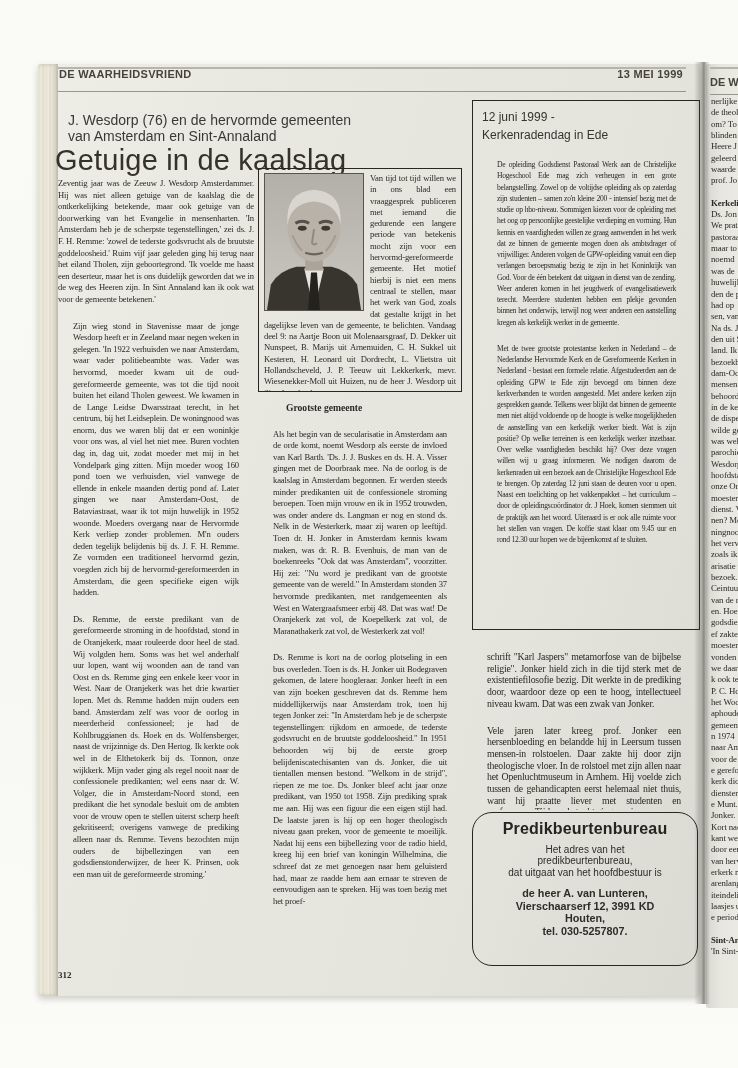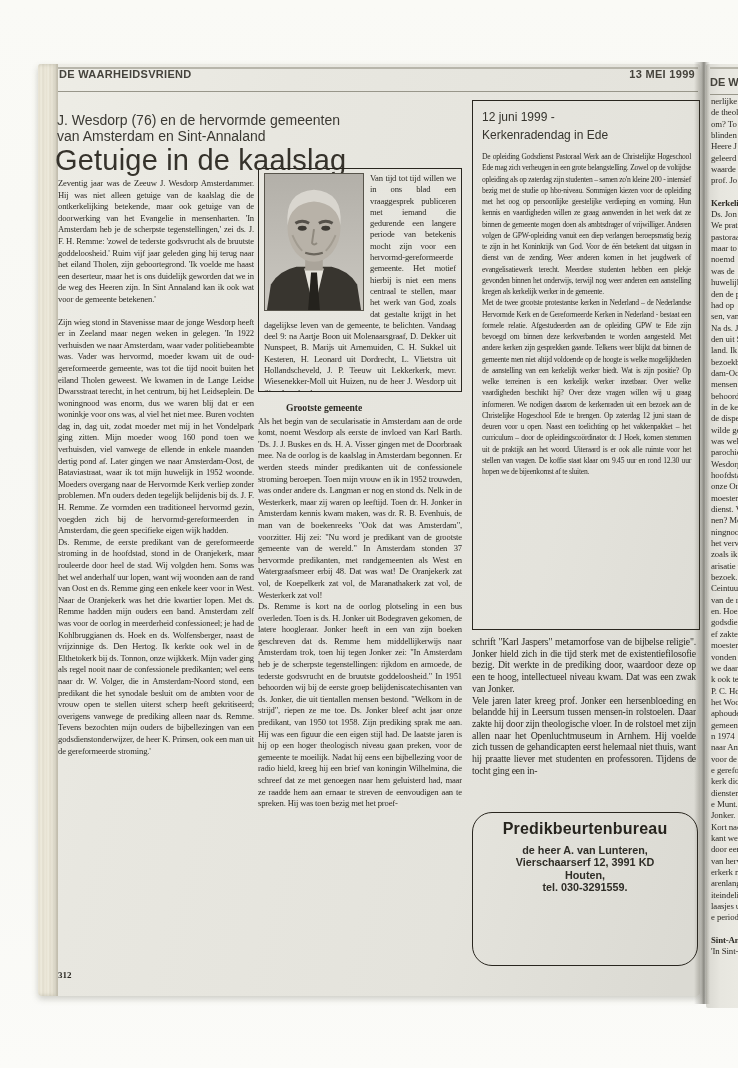--- a/index.html
+++ b/index.html
@@ -15,44 +15,44 @@
     border-radius:3px 2px 3px 4px;
     box-shadow:0 3px 6px rgba(90,88,75,.28);
   }
   .spine{
     position:absolute;left:0;top:0;width:20px;height:100%;
     border-radius:3px 0 0 4px;
     background:repeating-linear-gradient(90deg,#ece8da 0px,#e6e1d1 2px,#f0ede0 3px,#e1dccc 5px,#ebe7d9 7px);
     box-shadow:inset -3px 0 4px rgba(95,90,72,.28);
   }
   .header-row{
-    position:absolute;left:20px;right:2px;top:3px;height:25px;
+    position:absolute;left:20px;right:14px;top:3px;height:25px;
     border-top:2px solid #b7b5aa;border-bottom:1.5px solid #98968a;
     display:flex;justify-content:space-between;align-items:center;
     font-family:"Liberation Sans",sans-serif;font-weight:bold;font-size:11px;
     color:#45433c;letter-spacing:.3px;padding:0 3px 12px 1px;box-sizing:border-box;
   }
   .kicker{
-    position:absolute;left:19px;top:49px;width:400px;
+    position:absolute;left:30px;top:49px;width:400px;
     font-family:"Liberation Sans",sans-serif;font-size:14px;line-height:15.5px;
     color:#3b3933;white-space:pre-line;
   }
   .headline{
     position:absolute;left:17px;top:80px;width:420px;
     font-family:"Liberation Sans",sans-serif;font-size:29px;color:#35322b;letter-spacing:.2px;
   }
   .body-col{
     position:absolute;font-size:8.6px;line-height:11.6px;letter-spacing:-.15px;
     text-align:justify;color:#2c2a24;
   }
   .col1{left:20px;top:114px;width:196px;height:806px;overflow:hidden;}
   .col2{left:220px;top:338px;width:204px;height:610px;overflow:hidden;}
   .col2 .subhead{font-weight:bold;font-size:9.6px;letter-spacing:0;text-align:left;margin:0 0 2px 0;padding-left:28px;}
   .p-gap{margin:0 0 11px 0;}
-  .p-tight{margin:0;}
+  .p-tight{margin:15px;}
   
   .introbox{
     position:absolute;left:220px;top:104px;width:204px;height:224px;
     border:1.4px solid #29261f;box-sizing:border-box;padding:4px 5px;
     font-size:8.6px;line-height:11.3px;letter-spacing:-.15px;text-align:justify;overflow:hidden;
   }
   .photo{
     float:left;width:100px;height:138px;margin:0 6px 2px 0;
     border:1px solid #57544b;background:#c7c4bd;box-sizing:border-box;
   }
@@ -180,23 +180,25 @@
     </div>
   </div>
 
   <div class="col3cont">
     <p class="p-tight">schrift "Karl Jaspers" metamorfose van de bijbelse religie". Jonker hield zich in die tijd sterk met de existentiefilosofie bezig. Dit werkte in de prediking door, waardoor deze op een te hoog, intellectueel niveau kwam. Dat was een zwak van Jonker.</p>
     <p class="p-tight">Vele jaren later kreeg prof. Jonker een hersenbloeding en belandde hij in Leersum tussen mensen-in rolstoelen. Daar zakte hij door zijn theologische vloer. In de rolstoel met zijn allen naar het Openluchtmuseum in Arnhem. Hij voelde zich tussen de gehandicapten eerst helemaal niet thuis, want hij praatte liever met studenten en professoren. Tijdens de tocht ging een in-</p>
   </div>
 
   <div class="pbox">
     <div class="pbox-title">Predikbeurtenbureau</div>
+    <div class="pbox-intro">Het adres van het predikbeurtenbureau,
+dat uitgaat van het hoofdbestuur is</div>
     <div class="pbox-address">de heer A. van Lunteren,
 Vierschaarserf 12, 3991 KD Houten,
-tel. 030-3291559.</div>
+tel. 030-5257807.</div>
   </div>
 
   <div class="pagenum">312</div>
 </div>
 
 <div class="gutter"></div>
 
 <div class="right-page">
   <div class="rp-headrow">
     <span>DE WA</span>

